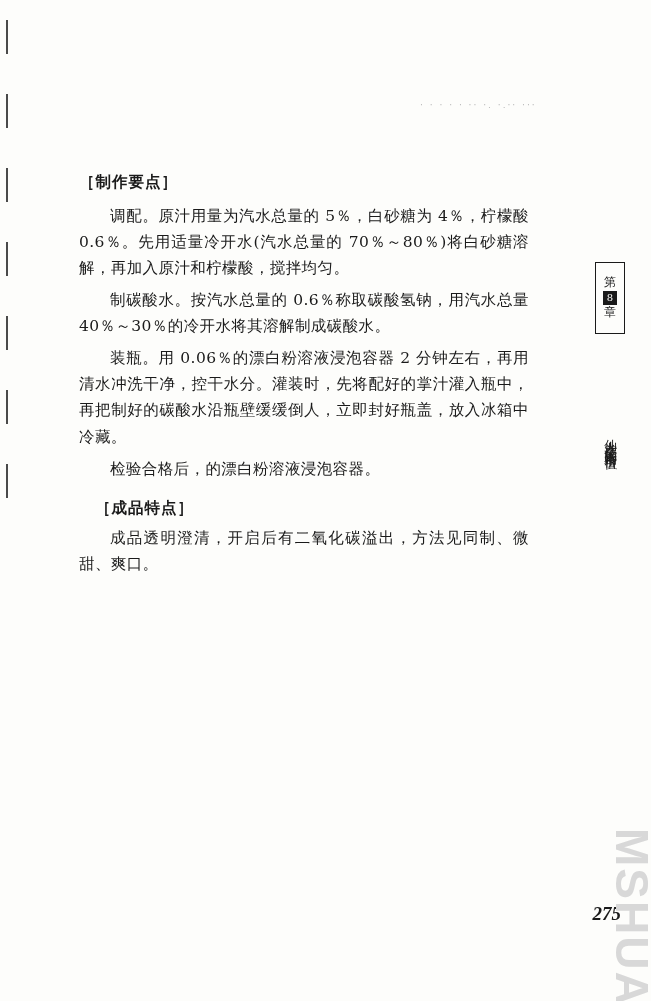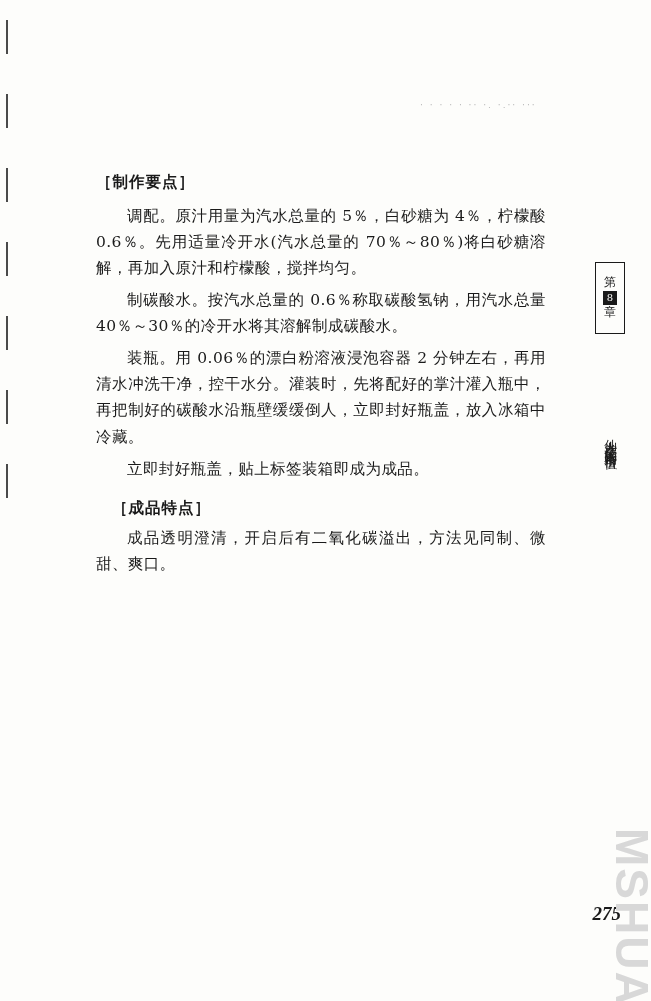--- a/index.html
+++ b/index.html
@@ -51,21 +51,21 @@
     font-size: 9px;
     color: #b9b9b9;
     letter-spacing: 2px;
     white-space: nowrap;
     overflow: hidden;
   }
 
   
   .content {
     position: absolute;
-    left: 96px;
+    left: 79px;
     top: 170px;
     width: 450px;
   }
 
   .section-head {
     font-size: 15.5px;
     font-weight: bold;
     letter-spacing: 1px;
     margin: 0 0 10px 0;
     line-height: 1.5;
@@ -172,21 +172,21 @@
   </div>
 
   <div class="top-artifact">· · ·  ·  · ·· ·. ·.·· ···</div>
 
   <div class="content">
 
     <div class="section-head">［制作要点］</div>
     <p class="para">调配。原汁用量为汽水总量的 5％，白砂糖为 4％，柠檬酸 0.6％。先用适量冷开水(汽水总量的 70％～80％)将白砂糖溶解，再加入原汁和柠檬酸，搅拌均匀。</p>
     <p class="para">制碳酸水。按汽水总量的 0.6％称取碳酸氢钠，用汽水总量 40％～30％的冷开水将其溶解制成碳酸水。</p>
     <p class="para">装瓶。用 0.06％的漂白粉溶液浸泡容器 2 分钟左右，再用清水冲洗干净，控干水分。灌装时，先将配好的掌汁灌入瓶中，再把制好的碳酸水沿瓶壁缓缓倒人，立即封好瓶盖，放入冰箱中冷藏。</p>
-    <p class="para">立即封好瓶盖，贴上标签装箱即成为成品。</p>
+    <p class="para">检验合格后，的漂白粉溶液浸泡容器。</p>
 
     <div class="section-head-2">［成品特点］</div>
     <p class="para">成品透明澄清，开启后有二氧化碳溢出，方法见同制、微甜、爽口。</p>
 
   </div>
 
   <div class="chapter-tab">
     <div class="chapter-box">
       <span>第</span>
       <span class="num">8</span>

